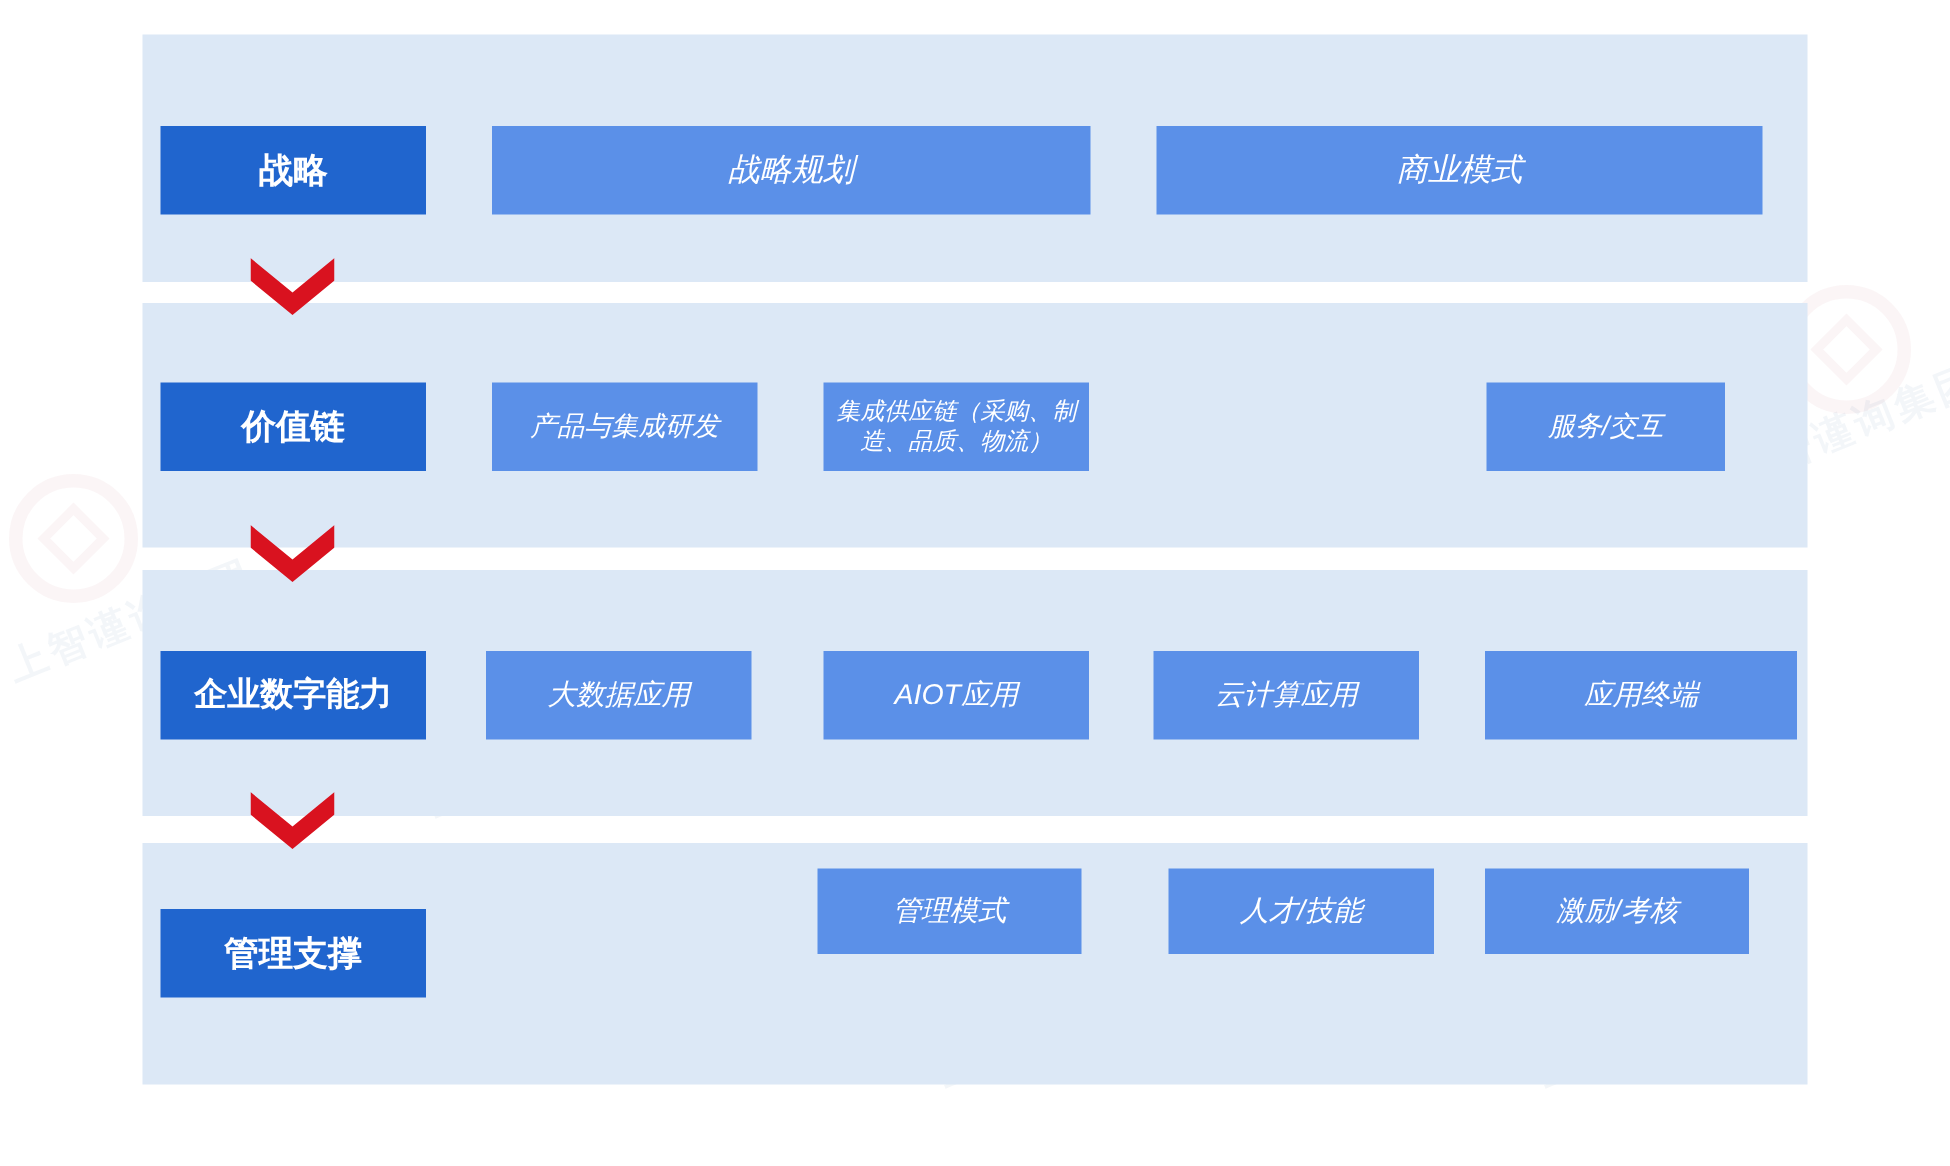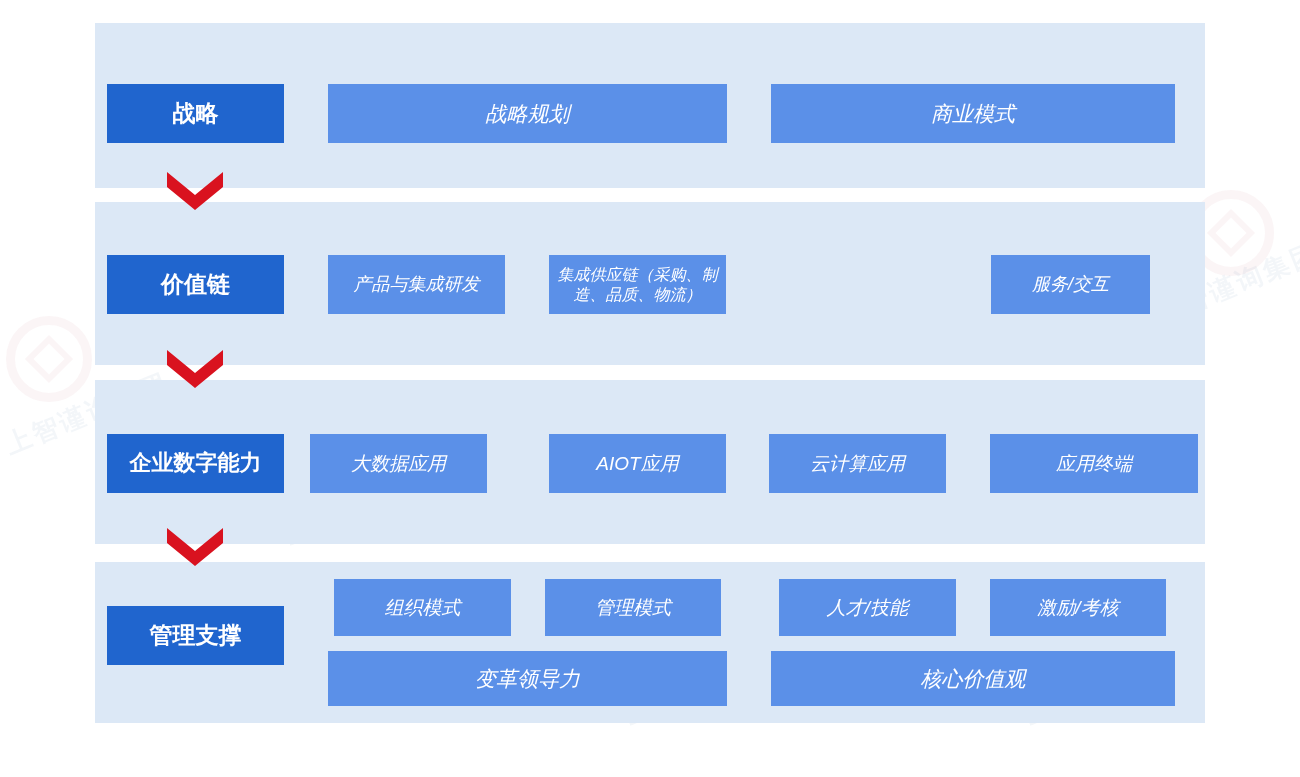--- a/index.html
+++ b/index.html
@@ -199,21 +199,21 @@
       <polygon points="0,0 28,23 56,0 56,15 28,38 0,15" fill="#d9121f"></polygon>
     </svg>
   </div>
 
   <div class="band" style="top:380px; height:164px;"></div>
 
   <div class="box primary" style="left:107px; top:434px; width:177px; height:59px; font-size:22px;">
     <span class="nowrap">企业数字能力</span>
   </div>
 
-  <div class="box secondary" style="left:310px; top:434px; width:177px; height:59px; font-size:19px;text-align:right;">
+  <div class="box secondary" style="left:324px; top:434px; width:177px; height:59px; font-size:19px;text-align:right;">
     <span>大数据应用</span>
   </div>
 
   <div class="box secondary" style="left:549px; top:434px; width:177px; height:59px; font-size:19px;">
     <span>AIOT应用</span>
   </div>
 
   <div class="box secondary" style="left:769px; top:434px; width:177px; height:59px; font-size:19px;">
     <span>云计算应用</span>
   </div>
@@ -227,37 +227,28 @@
       <polygon points="0,0 28,23 56,0 56,15 28,38 0,15" fill="#d9121f"></polygon>
     </svg>
   </div>
 
   <div class="band" style="top:562px; height:161px;"></div>
 
   <div class="box primary" style="left:107px; top:606px; width:177px; height:59px; font-size:23px;">
     <span>管理支撑</span>
   </div>
 
-  <div class="box secondary" style="left:334px; top:579px; width:177px; height:57px; font-size:19px;">
-    <span>组织模式</span>
-  </div>
 
   <div class="box secondary" style="left:545px; top:579px; width:176px; height:57px; font-size:19px;">
     <span>管理模式</span>
   </div>
 
   <div class="box secondary" style="left:779px; top:579px; width:177px; height:57px; font-size:19px;">
     <span>人才/技能</span>
   </div>
 
   <div class="box secondary" style="left:990px; top:579px; width:176px; height:57px; font-size:19px;">
     <span>激励/考核</span>
   </div>
 
-  <div class="box secondary" style="left:328px; top:651px; width:399px; height:55px; font-size:21px;">
-    <span>变革领导力</span>
-  </div>
-
-  <div class="box secondary" style="left:771px; top:651px; width:404px; height:55px; font-size:21px;">
-    <span>核心价值观</span>
-  </div>
+
 
 </div>
 
 </body></html>

